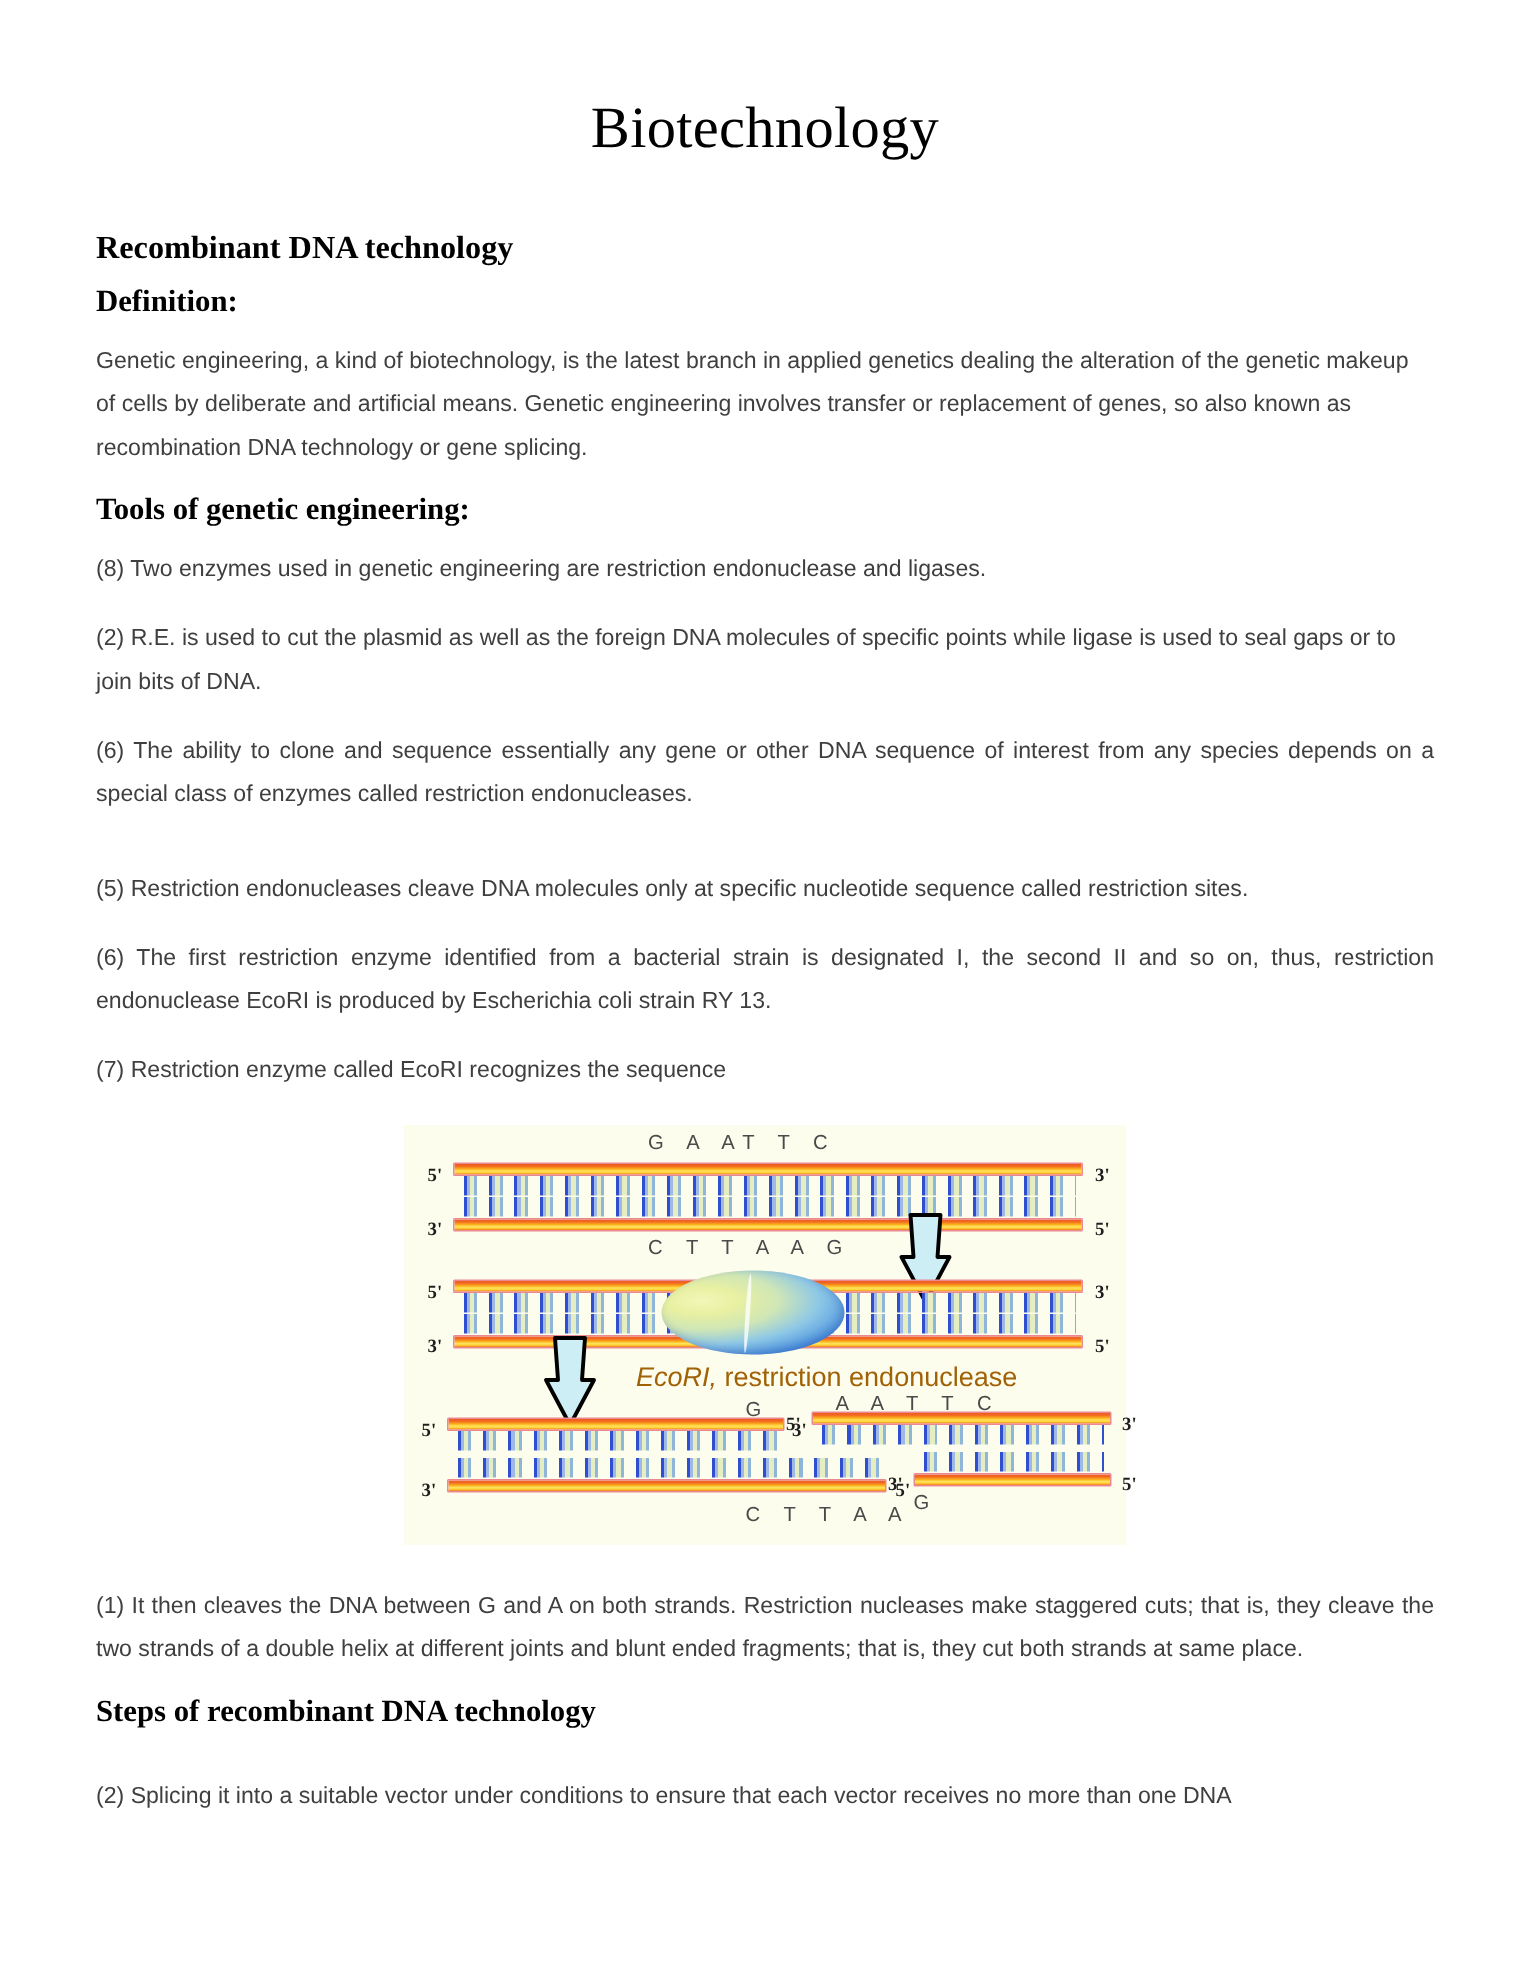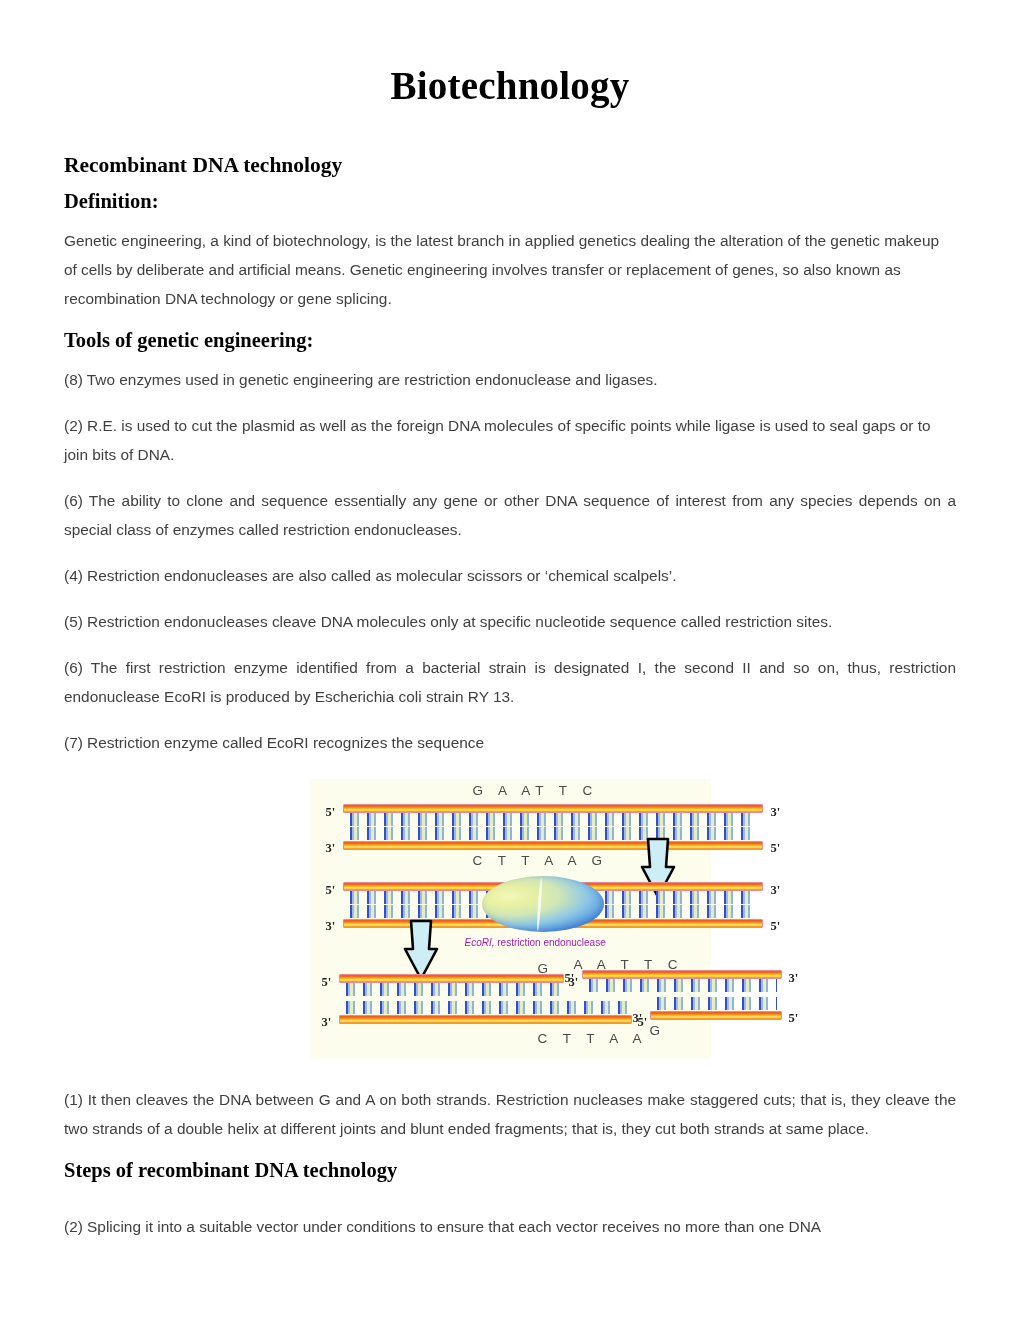--- a/index.html
+++ b/index.html
@@ -18,21 +18,21 @@
     position: relative;
     width: 1020px;
     height: 1320px;
     box-sizing: border-box;
     padding: 0 64px;
   }
 
   
   .doc-title {
     font-family: "Liberation Serif", serif;
-    font-weight: bold;
+    font-weight: normal;
     font-size: 39px;
     color: #000000;
     text-align: center;
     margin: 0;
     padding-top: 63px;
     letter-spacing: 0.2px;
   }
   .h2 {
     font-family: "Liberation Serif", serif;
     font-weight: bold;
@@ -66,21 +66,21 @@
   .sp-beforefig { height: 22px; }
   .sp-afterfig  { height: 26px; }
 
   
   .figure-wrap {
     display: flex;
     justify-content: center;
   }
   .figure {
     position: relative;
-    width: 401px;
+    width: 482px;
     height: 280px;
     background: #fdfdee;
   }
 
   
   .bb {
     position: absolute;
     height: 9px;
     border: 1px solid #e98a93;
     box-sizing: border-box;
@@ -132,22 +132,22 @@
     left: 46%;
     top: 3%;
     width: 3px;
     height: 94%;
     border-radius: 50%;
     background: rgba(255,255,255,.78);
     transform: rotate(4deg);
   }
   .enzyme-label {
     position: absolute;
-    font-size: 10px;
-    color: #a21caf;
+    font-size: 18px;
+    color: #a16207;
     white-space: nowrap;
   }
   .enzyme-label i { font-style: italic; }
 
   .arrow { position: absolute; }
   .arrow svg { display: block; }
 </style>
 </head>
 <body>
 
@@ -172,21 +172,20 @@
   <h3 class="h3">Tools of genetic engineering:</h3>
 
   <div class="sp-h3-para"></div>
 
   <p class="para">(8) Two enzymes used in genetic engineering are restriction endonuclease and ligases.</p>
   <div class="sp-para"></div>
   <p class="para">(2) R.E. is used to cut the plasmid as well as the foreign DNA molecules of specific points while ligase is used to seal gaps or to join bits of DNA.</p>
   <div class="sp-para"></div>
   <p class="para justify">(6) The ability to clone and sequence essentially any gene or other DNA sequence of interest from any species depends on a special class of enzymes called restriction endonucleases.</p>
   <div class="sp-para"></div>
-  <p class="para">(4) Restriction endonucleases are also called as molecular scissors or ‘chemical scalpels’.</p>
   <div class="sp-para"></div>
   <p class="para">(5) Restriction endonucleases cleave DNA molecules only at specific nucleotide sequence called restriction sites.</p>
   <div class="sp-para"></div>
   <p class="para justify">(6) The first restriction enzyme identified from a bacterial strain is designated I, the second II and so on, thus, restriction endonuclease EcoRI is produced by Escherichia coli strain RY 13.</p>
   <div class="sp-para"></div>
   <p class="para">(7) Restriction enzyme called EcoRI recognizes the sequence</p>
 
   <div class="sp-beforefig"></div>
 
   <div class="figure-wrap">
@@ -242,21 +241,21 @@
 
       <div class="rungs" style="left:36px; top:204px; width:213px;"></div>
       <div class="rungs" style="left:36px; top:222px; width:281px;"></div>
 
       <div class="tick" style="left:12px; top:236px;">3'</div>
       <div class="bb" style="left:29px; top:236px; width:293px;"></div>
       <div class="tick" style="left:328px; top:236px;">5'</div>
 
       <div class="base-row" style="left:228px; top:252px;">C T T A A</div>
 
-      <div class="base-row" style="left:264px; top:178px;">A A T T C</div>
+      <div class="base-row" style="left:288px; top:178px;">A A T T C</div>
 
       <div class="tick" style="left:255px; top:192px;">5'</div>
       <div class="bb" style="left:272px; top:191px; width:200px;"></div>
       <div class="tick" style="left:479px; top:192px;">3'</div>
 
       <div class="rungs" style="left:279px; top:200px; width:188px;"></div>
       <div class="rungs" style="left:347px; top:218px; width:120px;"></div>
 
       <div class="tick" style="left:323px; top:232px;">3'</div>
       <div class="bb" style="left:340px; top:232px; width:132px;"></div>

